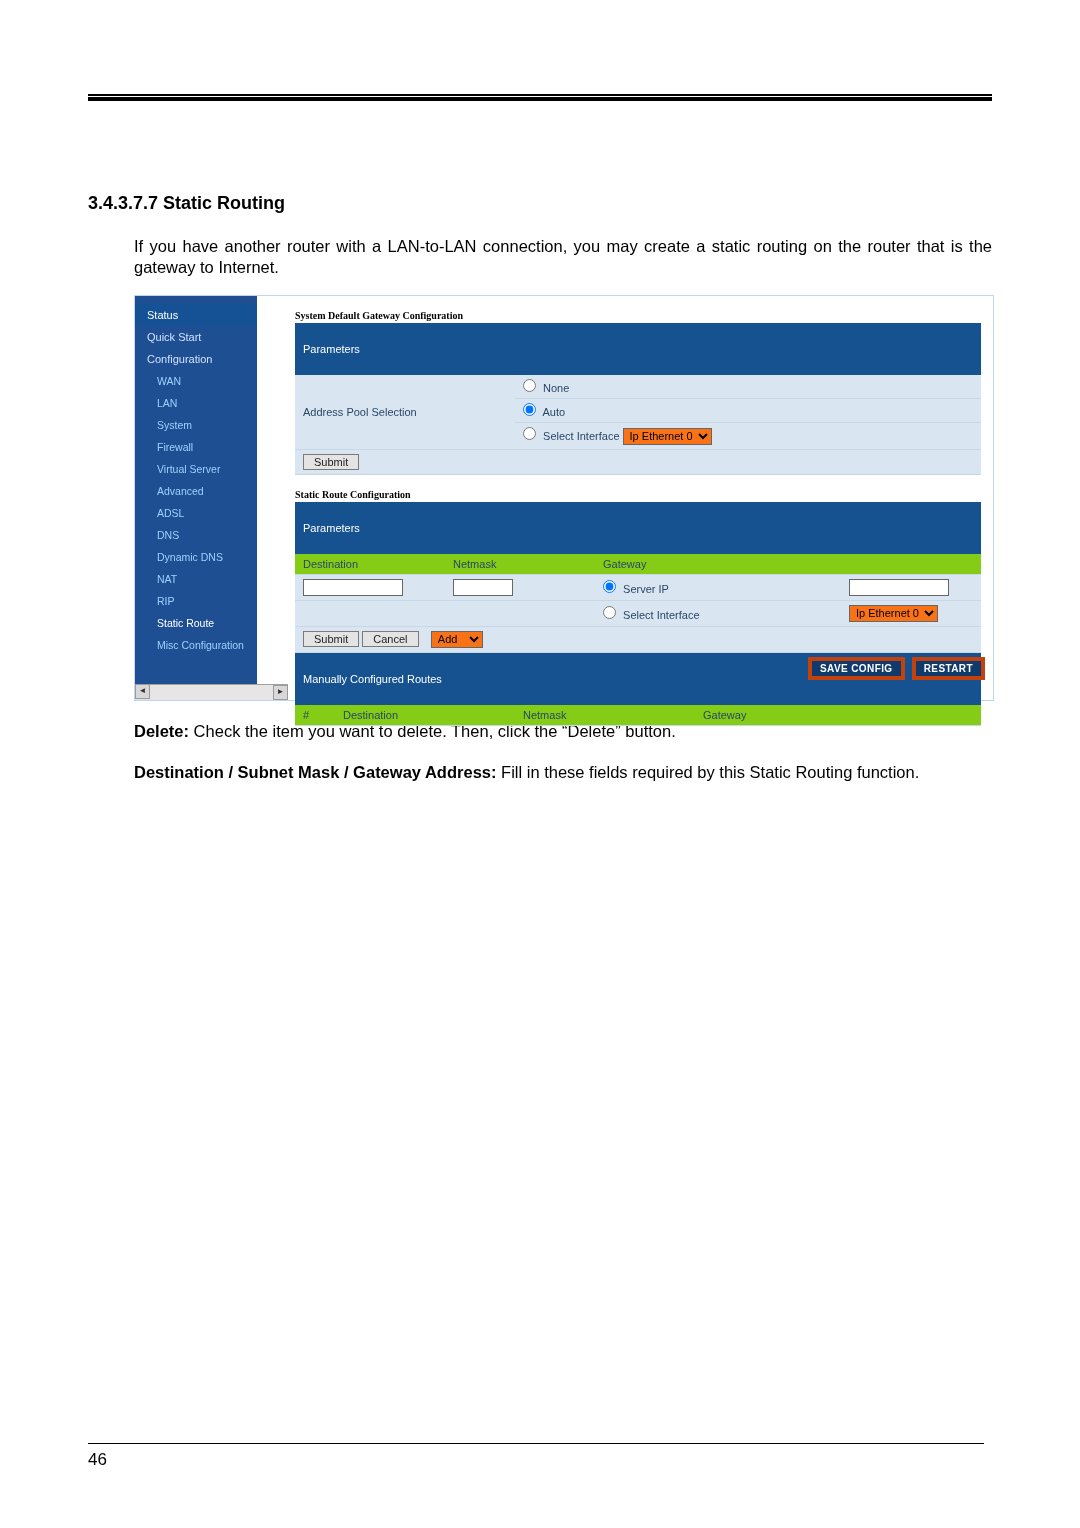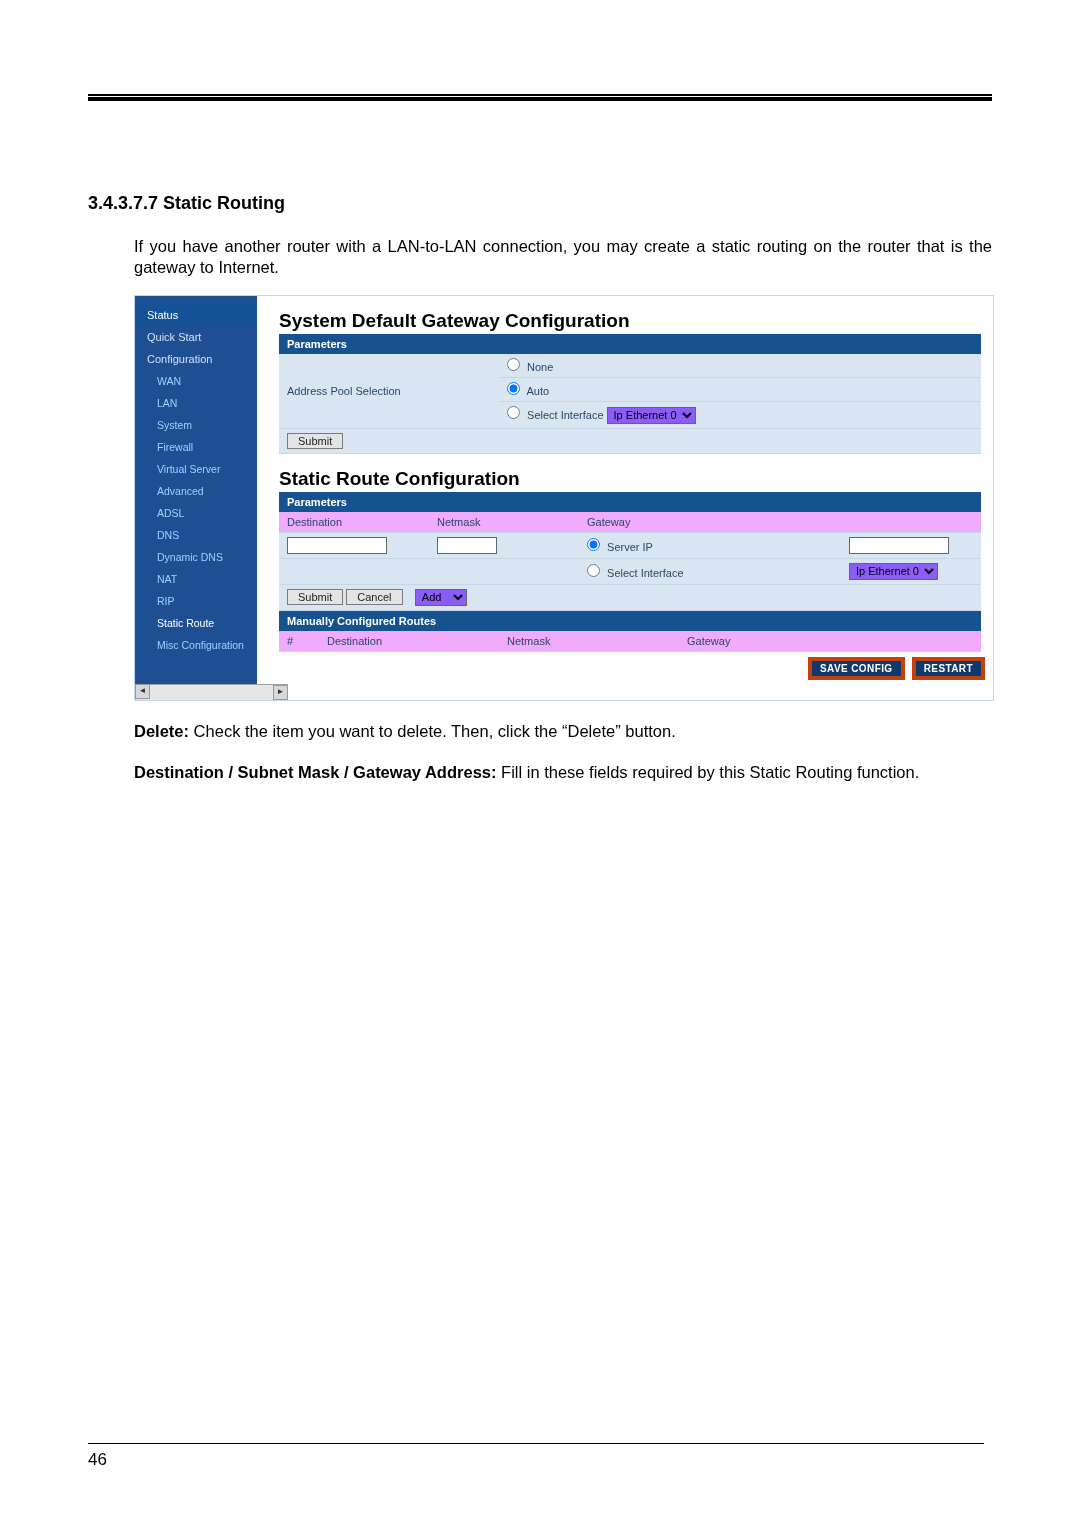--- a/index.html
+++ b/index.html
@@ -45,20 +45,21 @@
     margin: 18px 0 0 46px;
     width: 860px;
     border: 1px solid #bfd6ef;
     position: relative;
     background: #ffffff;
     font-size: 11.5px;
   }
   .screenshot-inner {
     display: flex;
     height: 388px;
+    gap: 16px;
   }
   
   .scroll-col {
     width: 15px;
     background: #e3e3e3;
     border-right: 1px solid #a0a0a0;
     display: flex;
     flex-direction: column;
   }
   .scroll-btn {
@@ -96,28 +97,29 @@
     color: #ffffff;
   }
   .content-pane {
     flex: 1;
     background: #ffffff;
     padding: 10px 12px 0 22px;
     position: relative;
   }
   .panel-title {
     font-weight: bold;
-    font-size: 19px;
+    font-size: 10px;
     margin: 4px 0 2px 0;
+    font-family: Liberation Serif, serif;
   }
   .param-bar {
     background: #15528f;
     color: #fff;
-    padding: 4px 8px;
-    font-weight: bold;
+    padding: 20px 8px;
+    font-weight: normal;
     font-size: 11px;
   }
   .params-table {
     width: 100%;
     border-collapse: collapse;
   }
   .params-table td {
     background: #d9e6f2;
     padding: 4px 8px;
     font-size: 11px;
@@ -130,36 +132,36 @@
   .btn {
     background: #e4e4e4;
     border: 1px solid #7a7a7a;
     padding: 1px 10px;
     font-size: 11px;
     color: #222;
     font-family: inherit;
     cursor: pointer;
   }
   .select {
-    background: #8b5cf6;
+    background: #f97316;
     border: 1px solid #666;
     padding: 0 2px;
     font-size: 11px;
     height: 17px;
   }
   .txt {
     background: #fff;
     border: 1px solid #666;
     height: 17px;
     width: 100px;
     font-size: 11px;
   }
   .small-sel { width: 52px; }
   .route-head td {
-    background: #f0abfc;
+    background: #84cc16;
     font-size: 11px;
     color: #2a4766;
     padding: 4px 8px;
     margin-top: 42px;
   }
   .row-buttons {
     margin: 3px 0;
   }
   .bottom-buttons {
     position: absolute;

